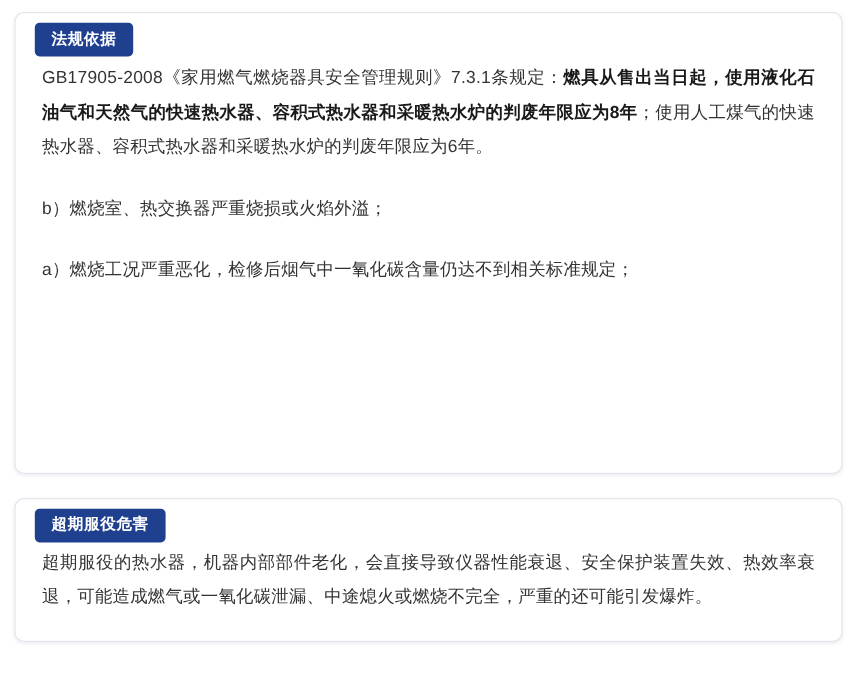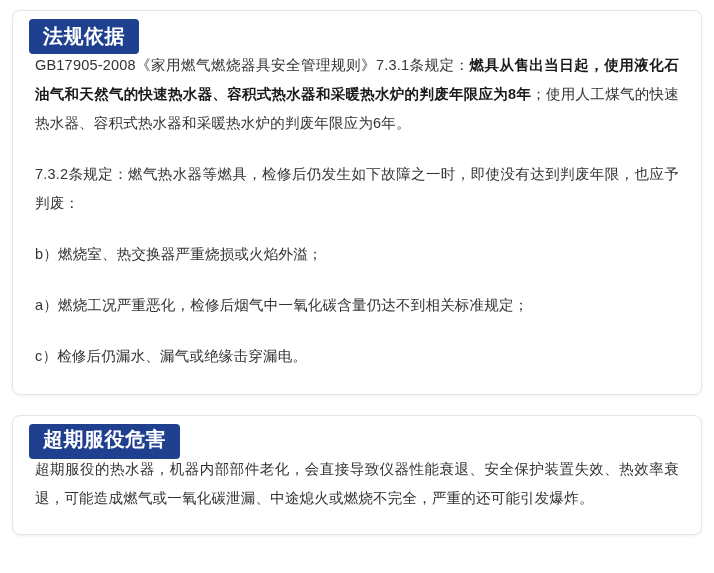--- a/index.html
+++ b/index.html
@@ -29,21 +29,21 @@
     box-shadow: 0 1px 3px rgba(60, 70, 110, 0.08);
     box-sizing: border-box;
     margin-bottom: 20px;
   }
   .card-tab {
     position: absolute;
     top: 8px;
     left: 16px;
     background: #1f3f8f;
     color: #ffffff;
-    font-size: 20px;
+    font-size: 13px;
     font-weight: bold;
     line-height: 1;
     padding: 7px 14px 8px 14px;
     border-radius: 4px;
     letter-spacing: 0.5px;
     white-space: nowrap;
   }
   .card-body {
     padding: 40px 22px 18px 22px;
   }
@@ -81,30 +81,24 @@
 
 <div class="page">
 
   <div class="card card-one">
     <div class="card-tab">法规依据</div>
     <div class="card-body">
       <p class="para">
         <span>GB17905-2008《家用燃气燃烧器具安全管理规则》7.3.1条规定：</span><span class="bold">燃具从售出当日起，使用液化石油气和天然气的快速热水器、容积式热水器和采暖热水炉的判废年限应为8年</span><span>；使用人工煤气的快速热水器、容积式热水器和采暖热水炉的判废年限应为6年。</span>
       </p>
       <p class="para">
-        <span>7.3.2条规定：燃气热水器等燃具，检修后仍发生如下故障之一时，即使没有达到判废年限，也应予判废：</span>
-      </p>
-      <p class="para">
         <span>b）燃烧室、热交换器严重烧损或火焰外溢；</span>
       </p>
       <p class="para">
         <span>a）燃烧工况严重恶化，检修后烟气中一氧化碳含量仍达不到相关标准规定；</span>
-      </p>
-      <p class="para">
-        <span>c）检修后仍漏水、漏气或绝缘击穿漏电。</span>
       </p>
     </div>
   </div>
 
   <div class="card card-two">
     <div class="card-tab">超期服役危害</div>
     <div class="card-body second">
       <p class="para tight">
         <span>超期服役的热水器，机器内部部件老化，会直接导致仪器性能衰退、安全保护装置失效、热效率衰退，可能造成燃气或一氧化碳泄漏、中途熄火或燃烧不完全，严重的还可能引发爆炸。</span>
       </p>

